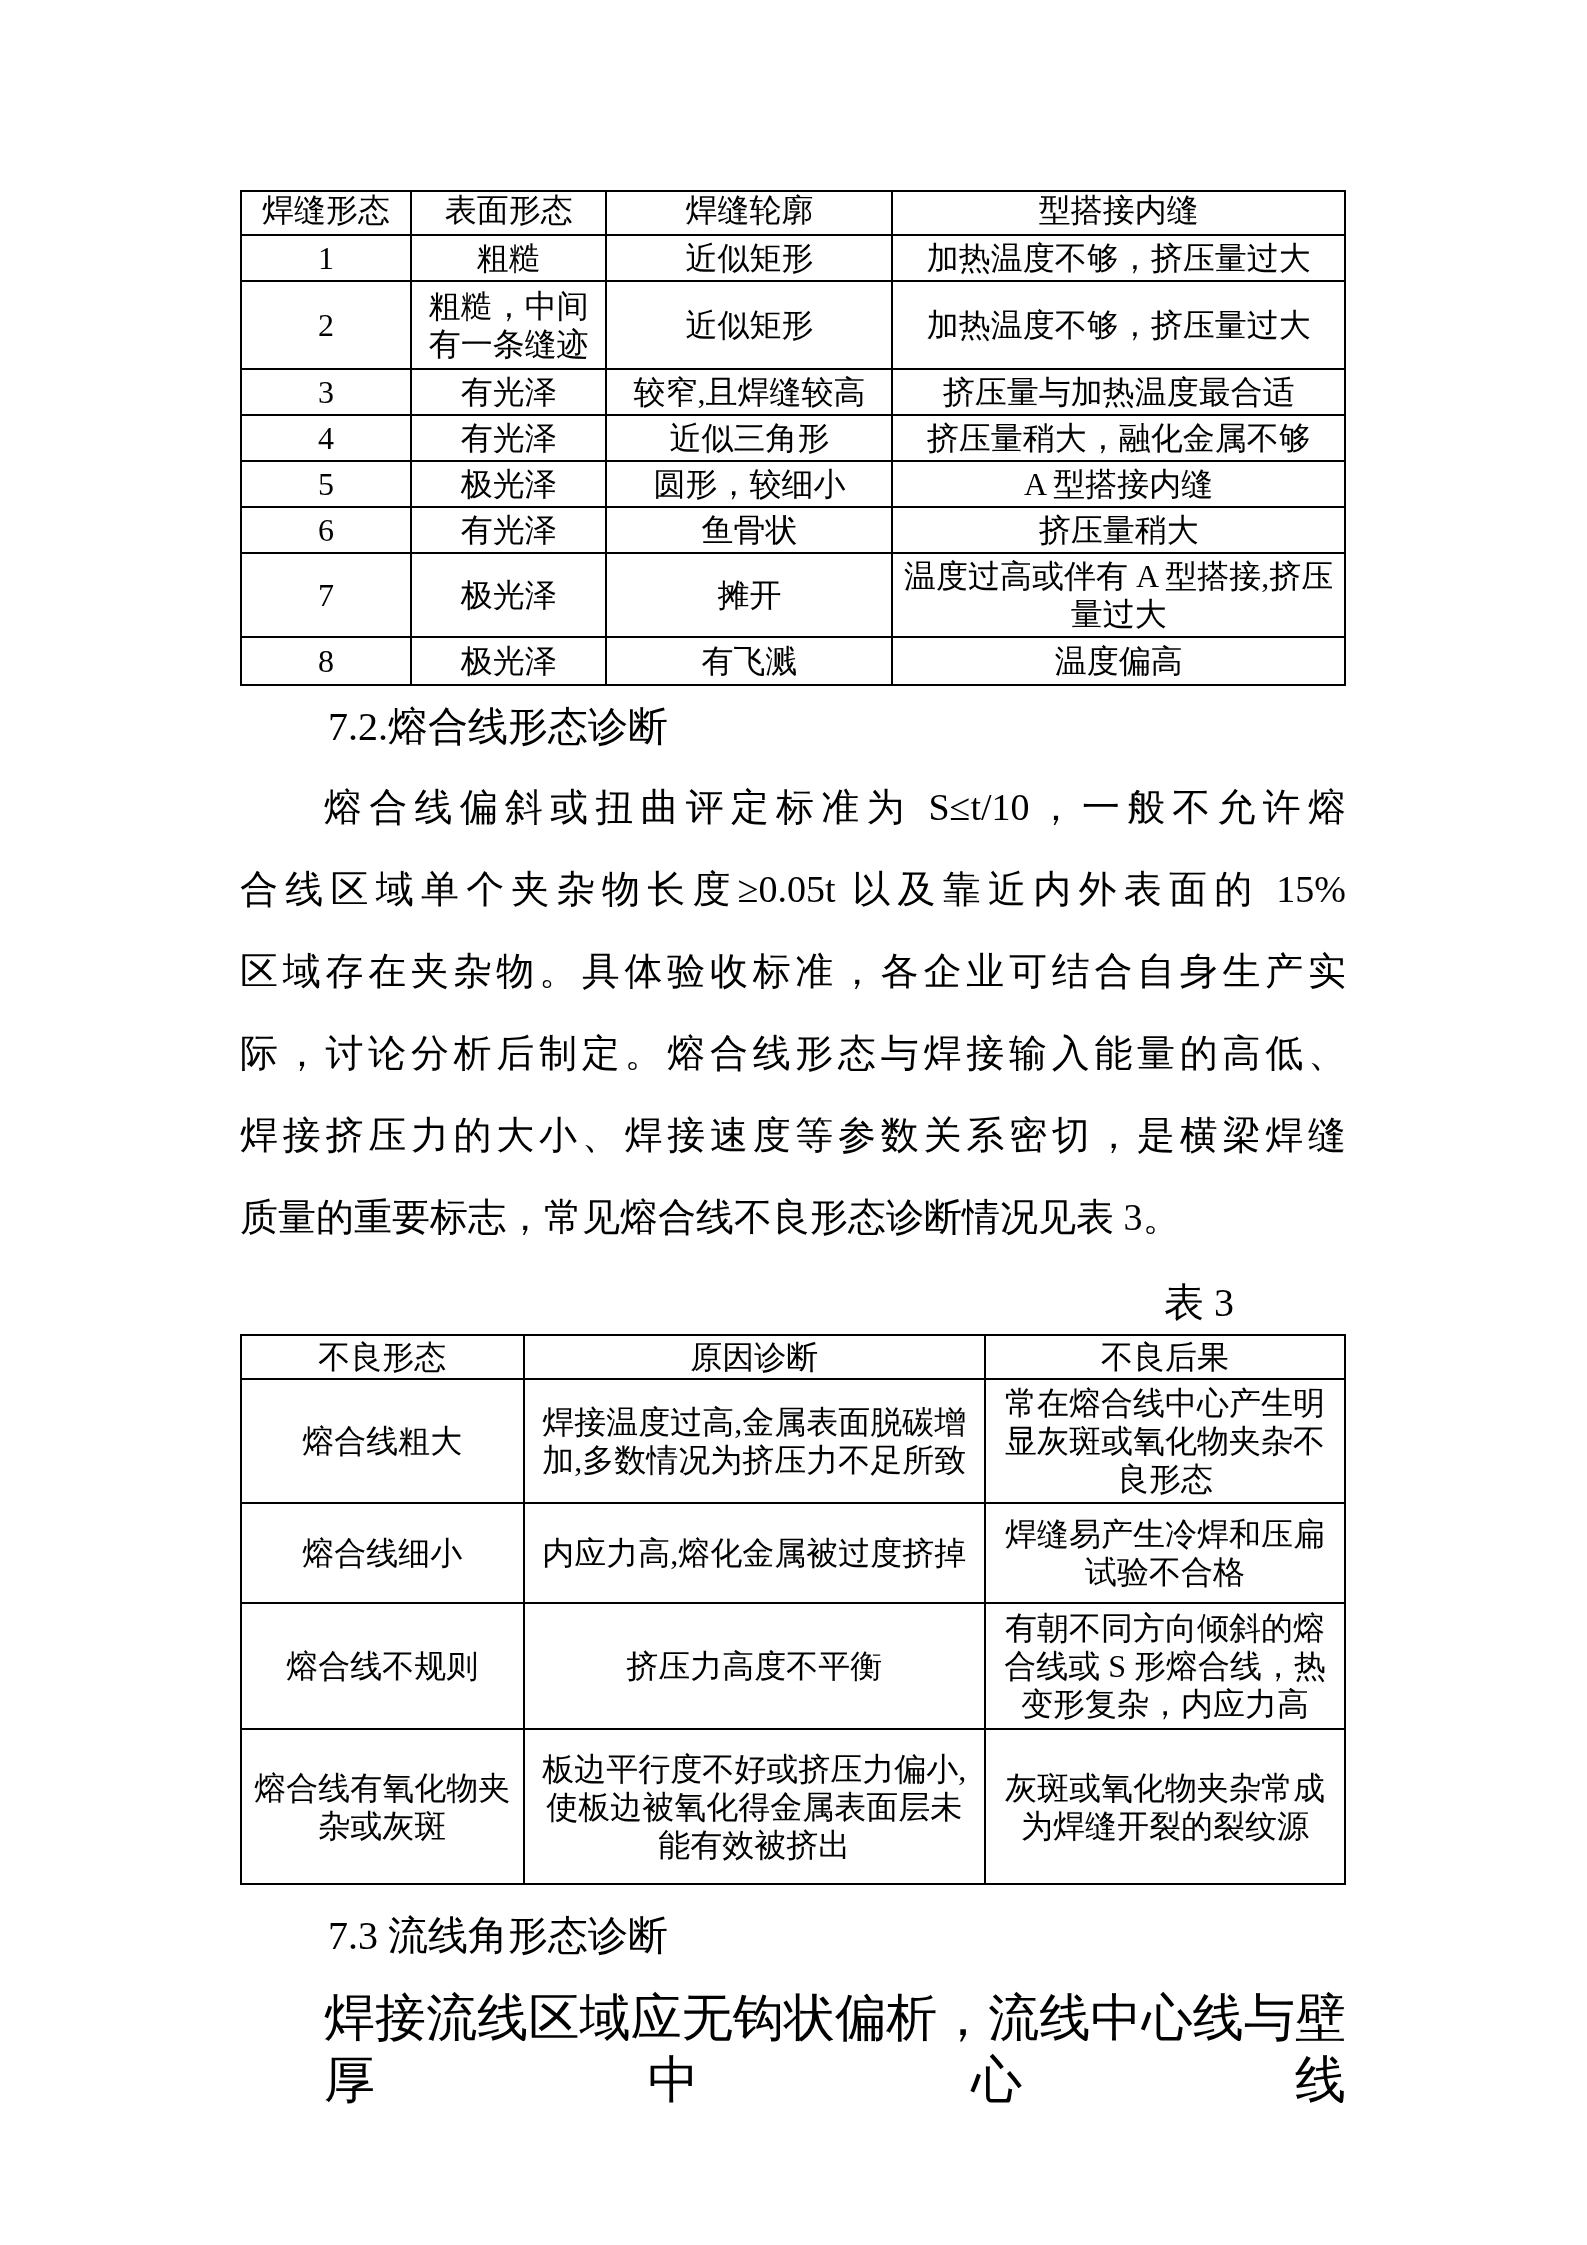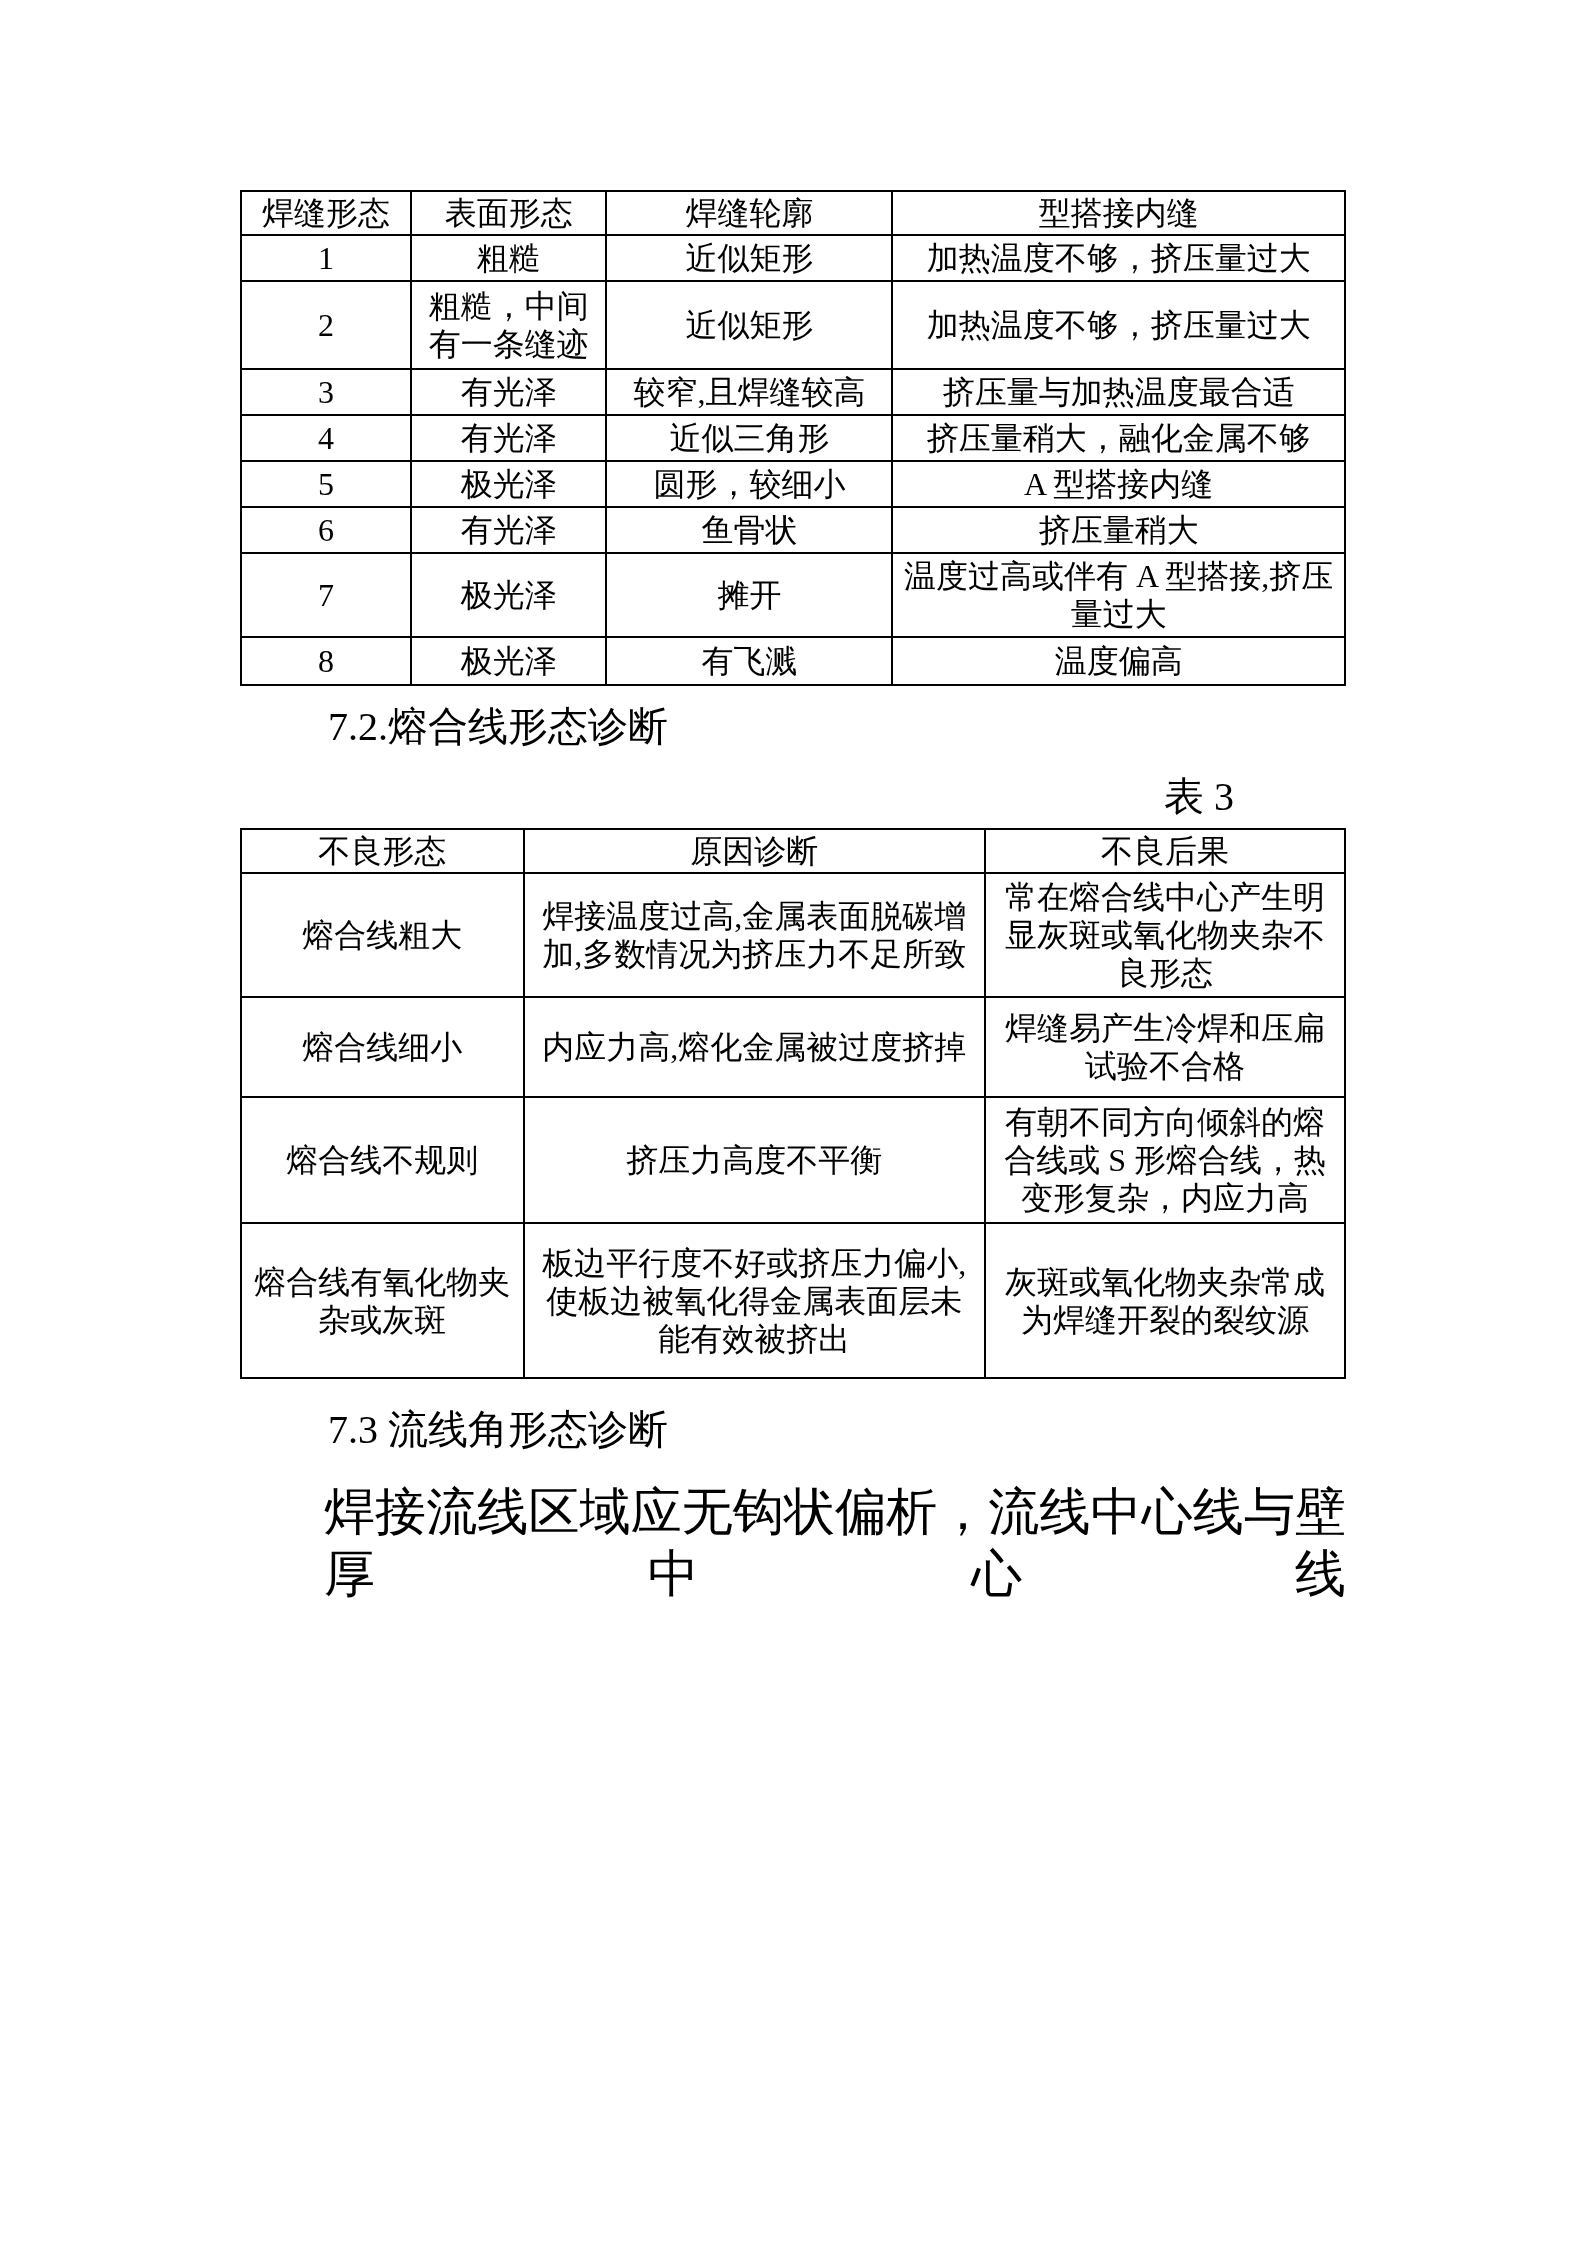--- a/index.html
+++ b/index.html
@@ -20,21 +20,21 @@
     font-size:32px;
     line-height:38px;
     text-align:center;
   }
   table.t th,table.t td{
     border:2px solid #000000;
     font-weight:normal;
     padding:2px 6px;
     vertical-align:middle;
   }
-  .t1 thead tr{height:42px;}
+  .t1 thead tr{height:42px;font-family:Liberation Mono, monospace;}
   .t1 tbody tr:nth-child(1){height:46px;}
   .t1 tbody tr:nth-child(2){height:88px;}
   .t1 tbody tr:nth-child(3){height:46px;}
   .t1 tbody tr:nth-child(4){height:46px;}
   .t1 tbody tr:nth-child(5){height:46px;}
   .t1 tbody tr:nth-child(6){height:46px;}
   .t1 tbody tr:nth-child(7){height:84px;}
   .t1 tbody tr:nth-child(8){height:48px;}
   .t2 thead tr{height:44px;}
   .t2 tbody tr:nth-child(1){height:124px;}
@@ -147,20 +147,28 @@
         <td>8</td>
         <td>极光泽</td>
         <td>有飞溅</td>
         <td>温度偏高</td>
       </tr>
     </tbody>
   </table>
 
   <div class="heading">7.2.熔合线形态诊断</div>
 
+  <div class="para">
+    <div class="pline indent jstretch">熔合线偏斜或扭曲评定标准为 S≤t/10，一般不允许熔</div>
+    <div class="pline jstretch">合线区域单个夹杂物长度≥0.05t 以及靠近内外表面的 15%</div>
+    <div class="pline jstretch">区域存在夹杂物。具体验收标准，各企业可结合自身生产实</div>
+    <div class="pline jstretch">际，讨论分析后制定。熔合线形态与焊接输入能量的高低、</div>
+    <div class="pline jstretch">焊接挤压力的大小、焊接速度等参数关系密切，是横梁焊缝</div>
+    <div class="pline">质量的重要标志，常见熔合线不良形态诊断情况见表 3。</div>
+  </div>
 
   <div class="caption">表 3</div>
 
   <table class="t t2">
     <colgroup>
       <col style="width:25.6%">
         <col style="width:41.8%">
         <col style="width:32.6%">
     </colgroup>
     <thead>

